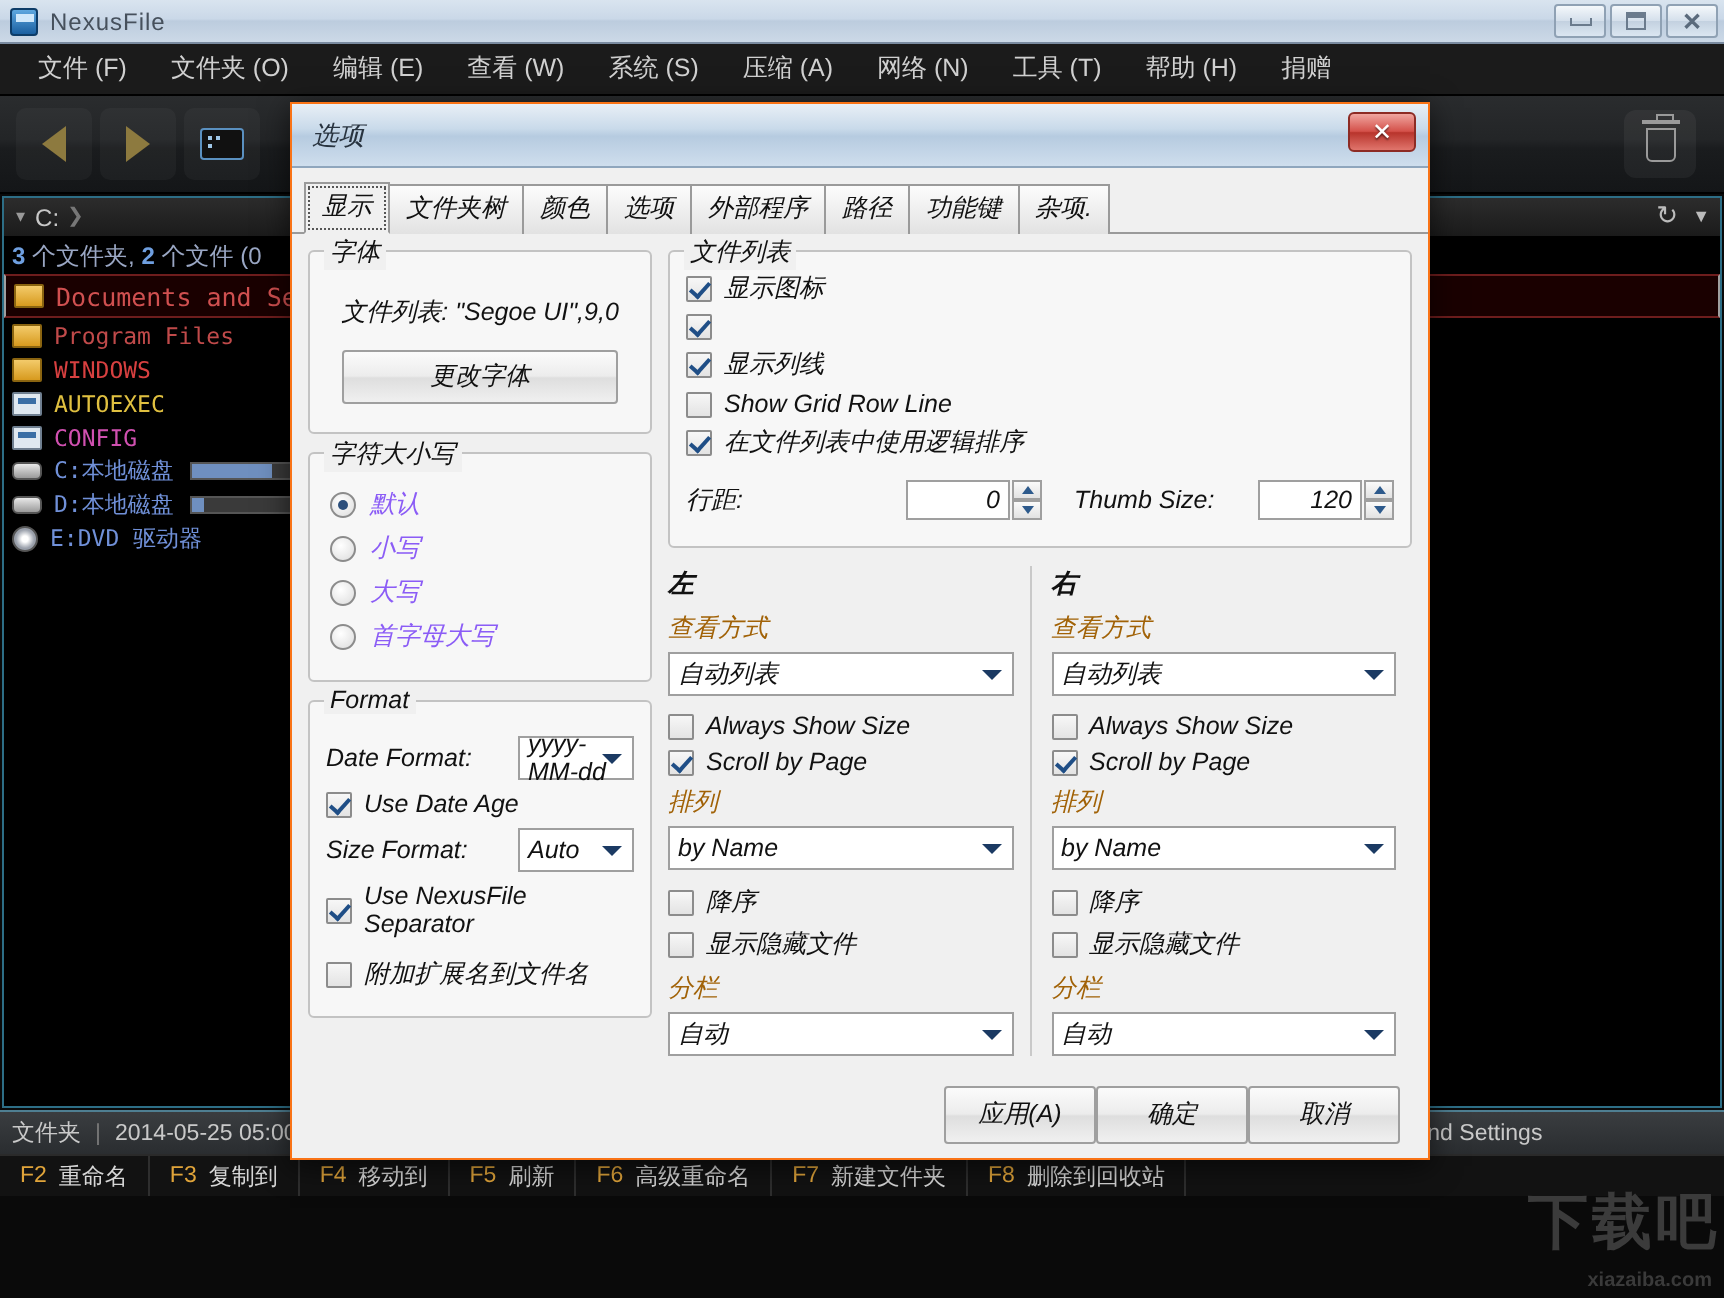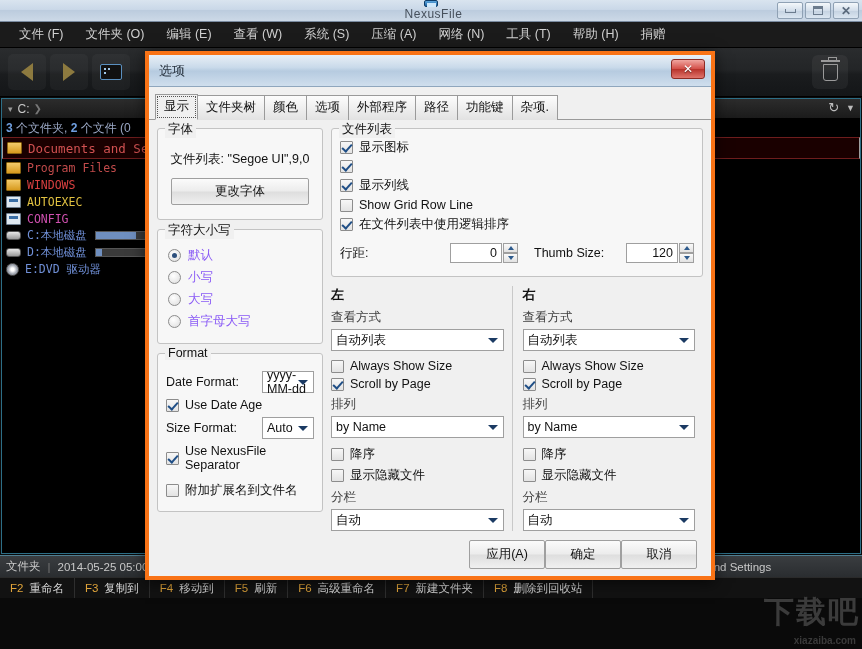--- a/index.html
+++ b/index.html
@@ -19,21 +19,20 @@
     background:#0a0a0a;
   }
 
   
   .titlebar {
     height:22px;
     background: linear-gradient(to bottom,#d9e4ef 0%, #cad8e8 45%, #bcccde 50%, #ccd9e7 100%);
     border-bottom:1px solid #7a8ba0;
     display:flex; align-items:center; padding-left:5px;
     position:relative;
-    flex-direction:column;
   }
   .tb-icon {
     width:14px;height:14px;margin-right:6px;
     background:linear-gradient(to bottom,#5ea8e0,#1a5fa0);
     border:1px solid #0d3c68; border-radius:2px;
     position:relative;
   }
   .tb-icon:after{content:"";position:absolute;left:2px;top:2px;width:9px;height:4px;background:#cfe8fb;}
   .tb-title { color:#46505c; font-size:12px; letter-spacing:.5px;}
   .tb-btns { position:absolute; right:3px; top:2px; display:flex; gap:2px;}
@@ -129,22 +128,23 @@
     position:absolute; right:2px; bottom:0px; width:140px; height:52px;
     color:#3b3b3b; font-size:30px; font-weight:bold; letter-spacing:2px;
     display:flex;align-items:flex-start;justify-content:flex-end;
     pointer-events:none; line-height:1;
   }
   .watermark .wm-sub{ position:absolute; right:4px; bottom:3px; font-size:10px; letter-spacing:0; color:#3a3a3a;}
 
   
   #dialog{
     position:absolute; left:145px; top:51px; width:570px; height:529px;
-    background:#f0f0f0; border:4px solid #f97316;
+    background:#f0f0f0; border:1px solid #f97316;
     box-shadow:0 3px 14px rgba(0,0,0,.6);
+    font-style:italic;
   }
   .dlg-title{
     height:32px;
     background:linear-gradient(to bottom,#e8eff6 0%,#c9daea 40%,#b6cbe0 52%,#cfdeed 100%);
     border-bottom:1px solid #8fa6bd;
     display:flex;align-items:center;padding-left:10px;
     font-size:13px;color:#28333f; position:relative;
   }
   .dlg-close{
     position:absolute; right:6px; top:4px; width:34px;height:20px;
@@ -231,21 +231,21 @@
     flex:1;background:linear-gradient(to bottom,#fafafa,#e2e2e2);
     border:1px solid #9f9f9f; display:flex;align-items:center;justify-content:center;
   }
   .sp-up{width:0;height:0;border-left:3px solid transparent;border-right:3px solid transparent;border-bottom:4px solid #2d5a8c;}
   .sp-dn{width:0;height:0;border-left:3px solid transparent;border-right:3px solid transparent;border-top:4px solid #2d5a8c;}
 
   .lr-wrap{ display:flex; gap:10px; margin-top:4px;}
   .lr-col{ flex:1; padding-right:8px;}
   .lr-col.bordered{ border-right:1px solid #c9c9c9;}
   .lr-title{ font-size:13px; font-weight:bold; color:#111; margin-bottom:3px;}
-  .lr-sub{ font-size:12.5px; color:#404040; margin:5px 0 3px 0;}
+  .lr-sub{ font-size:12.5px; color:#a16207; margin:5px 0 3px 0;}
 
   .dlg-footer{
     position:absolute; left:0; right:0; bottom:0; height:44px;
     display:flex; align-items:center; justify-content:flex-end; 
     padding-right:14px;
   }
   .footbtn{ width:76px; padding:5px 0; }
 </style>
 </head>
 <body>

